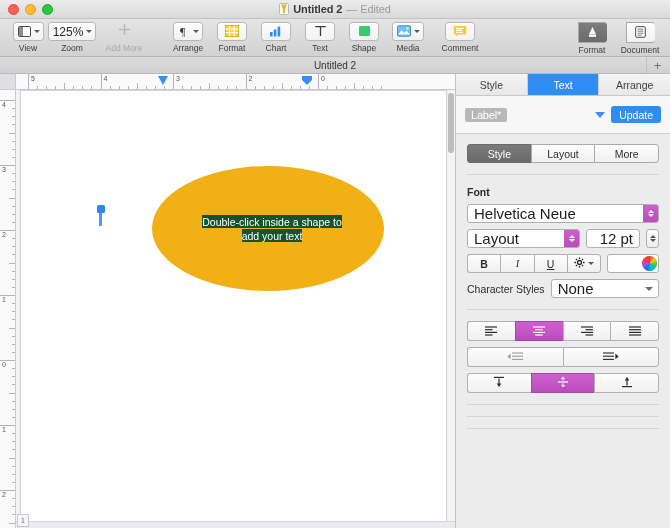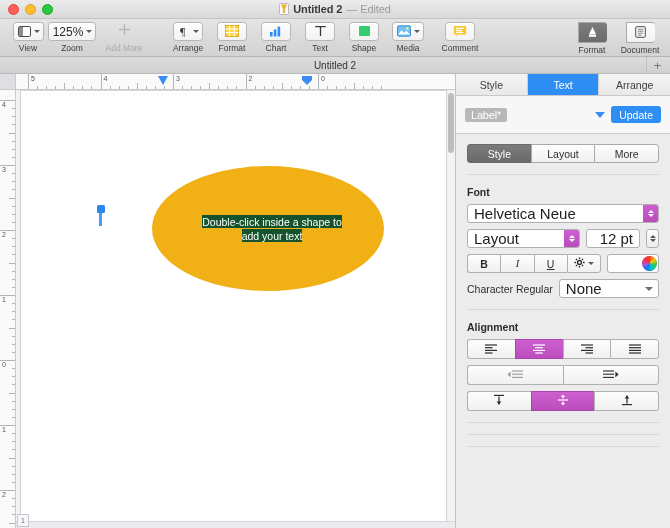--- a/index.html
+++ b/index.html
@@ -681,30 +681,29 @@
               </span>
               <span class="chev"></span>
             </div>
           </div>
           <div class="swatchbox">
             <span class="wheel"></span>
           </div>
         </div>
 
         <div class="row">
-          <span class="label-inline">Character Regular</span>
+          <span class="label-inline">Character Styles</span>
           <div class="ctl grow plain-pop">
             <span class="val">None</span>
             <span class="popchev"></span>
           </div>
         </div>
 
         <div class="hr"></div>
 
-        <div class="sec-title">Alignment</div>
 
         <div class="alignrow">
           <div class="ab">
             <span>
               <svg width="14" height="10" viewBox="0 0 14 10">
                   <g stroke="#2b2b2b" stroke-width="1.2">
                     <path d="M1 1 H13"></path>
                     <path d="M1 3.7 H8.5"></path>
                     <path d="M1 6.4 H13"></path>
                     <path d="M1 9 H8.5"></path>

